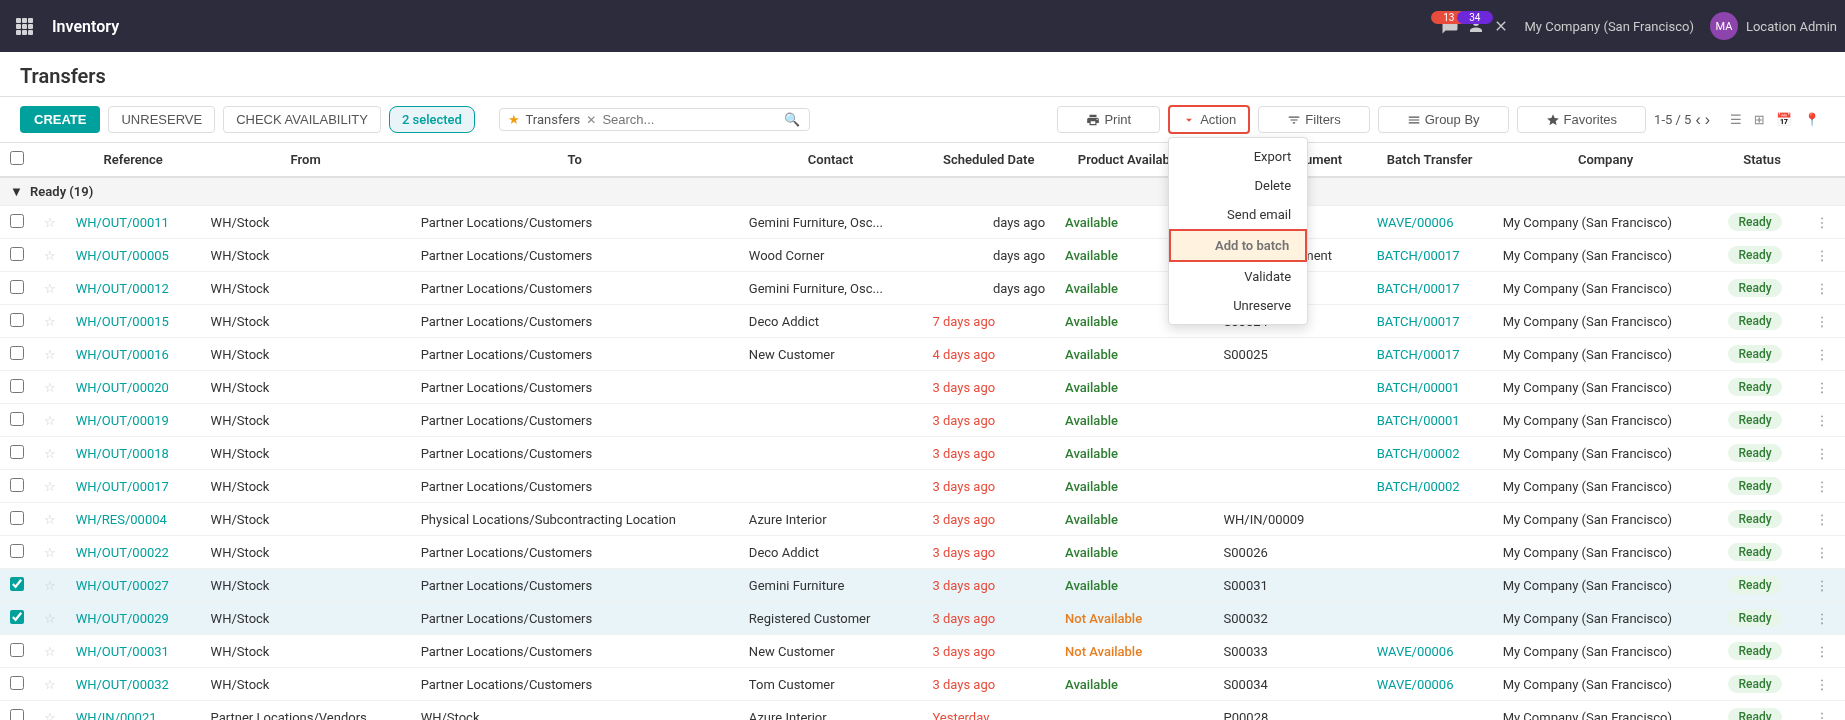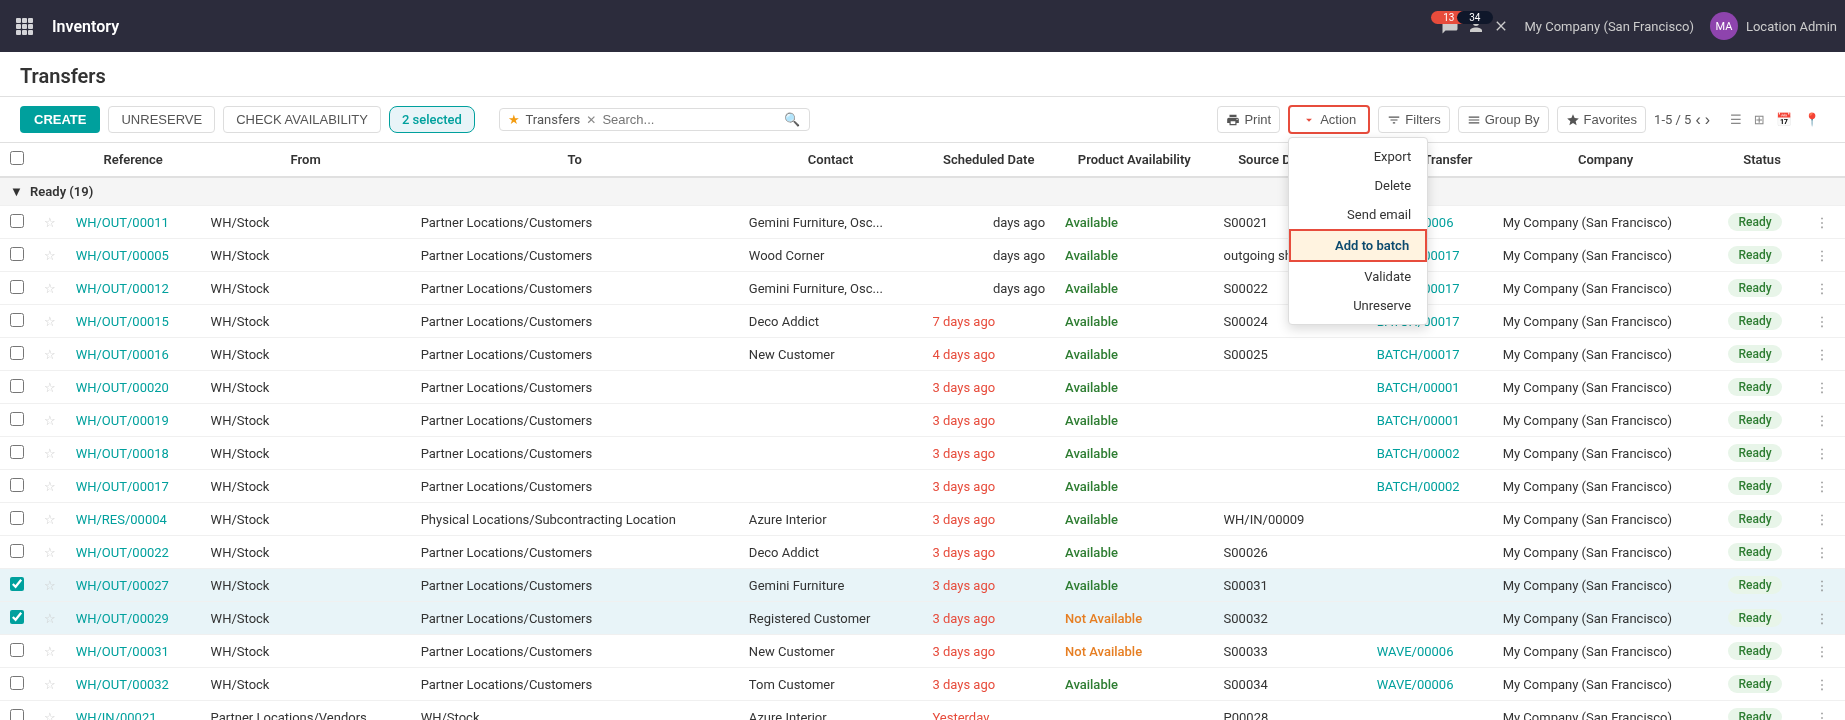--- a/index.html
+++ b/index.html
@@ -22,21 +22,21 @@
     .page-header { background: #fff; padding: 12px 20px 0; border-bottom: 1px solid #e0e0e0; }
     .page-title { font-size: 20px; font-weight: 600; color: #333; padding-bottom: 8px; }
 
     
     .toolbar { background: #fff; padding: 8px 20px; display: flex; align-items: center; gap: 8px; border-bottom: 1px solid #e0e0e0; }
     .btn-create { background: #00a09d; color: #fff; border: none; padding: 6px 14px; border-radius: 4px; cursor: pointer; font-size: 13px; font-weight: 600; }
     .btn-outline { background: #fff; color: #555; border: 1px solid #ddd; padding: 5px 12px; border-radius: 4px; cursor: pointer; font-size: 13px; }
     .btn-selected { background: #e8f4f8; color: #00a09d; border: 1px solid #00a09d; padding: 5px 12px; border-radius: 8px; cursor: pointer; font-size: 13px; font-weight: 500; }
     .toolbar-right { margin-left: auto; display: flex; align-items: center; gap: 8px; }
     .btn-action { background: #fff; color: #555; border: 2px solid #e74c3c; padding: 5px 12px; border-radius: 4px; cursor: pointer; font-size: 13px; display: flex; align-items: center; gap: 4px; }
-    .btn-icon-text { background: #fff; color: #555; border: 1px solid #ddd; padding: 5px 8px; border-radius: 4px; cursor: pointer; font-size: 13px; display: flex; align-items: center; gap: 4px; }
+    .btn-icon-text { background: #fff; color: #555; border: 1px solid #ddd; padding: 5px 28px; border-radius: 4px; cursor: pointer; font-size: 13px; display: flex; align-items: center; gap: 4px; }
     .pagination { display: flex; align-items: center; gap: 4px; font-size: 13px; color: #555; }
     .view-icons { display: flex; gap: 4px; margin-left: 8px; }
     .view-icon { color: #888; cursor: pointer; padding: 2px 4px; }
 
     
     .table-wrap { overflow-x: auto; background: #fff; }
     table { width: 100%; border-collapse: collapse; min-width: 1600px; }
     thead th { background: #fff; padding: 8px 10px; text-align: center; font-weight: 600; font-size: 13px; color: #333; border-bottom: 2px solid #e0e0e0; white-space: nowrap; }
     tbody tr { border-bottom: 1px solid #f0f0f0; }
     tbody td { padding: 7px 10px; font-size: 13px; color: #333; white-space: nowrap; }
@@ -47,21 +47,21 @@
     .avail-orange { color: #e67e22; font-weight: 500; }
     .date-red { color: #e74c3c; }
     .date-normal { color: #333; text-align: right; }
     .batch-link { color: #00a09d; cursor: pointer; }
     .checkbox-cell { width: 30px; text-align: center; }
     .star-cell { width: 24px; text-align: center; color: #ccc; cursor: pointer; }
     input[type="checkbox"] { width: 14px; height: 14px; cursor: pointer; }
     .more-icon { color: #888; cursor: pointer; }
     .dropdown-menu { position: absolute; background: #fff; border: 1px solid #ddd; border-radius: 4px; box-shadow: 0 4px 12px rgba(0,0,0,0.15); z-index: 200; min-width: 140px; padding: 4px 0; }
     .dropdown-menu .menu-item { padding: 7px 16px; cursor: pointer; font-size: 13px; color: #333; text-align: right; }
-    .dropdown-menu .menu-item.highlighted { background: #fff3e0; font-weight: 600; border: 2px solid #e74c3c; color: #0c4a6e; }
+    .dropdown-menu .menu-item.highlighted { background: #fff3e0; font-weight: 600; border: 2px solid #e74c3c; color: #737373; }
 
     
     .toolbar-action-wrap { position: relative; }
 
     .checked-row { background: #e8f4f8 !important; }
   </style>
 </head>
 <body>
 
 <nav class="top-nav">
@@ -83,21 +83,21 @@
     <div class="icon-btn">
       <svg width="18" height="18" fill="#ccc" viewBox="0 0 24 24">
           <path d="M20 2H4c-1.1 0-2 .9-2 2v18l4-4h14c1.1 0 2-.9 2-2V4c0-1.1-.9-2-2-2z"></path>
         </svg>
       <span class="badge">13</span>
     </div>
     <div class="icon-btn">
       <svg width="18" height="18" fill="#ccc" viewBox="0 0 24 24">
           <path d="M12 4a4 4 0 100 8 4 4 0 000-8zm0 10c-4.42 0-8 1.79-8 4v2h16v-2c0-2.21-3.58-4-8-4z"></path>
         </svg>
-      <span class="badge" style="background:#0f172a">34</span>
+      <span class="badge" style="background:#6d28d9">34</span>
     </div>
     <div class="icon-btn">
       <svg width="16" height="16" fill="#ccc" viewBox="0 0 24 24">
           <path d="M19 6.41L17.59 5 12 10.59 6.41 5 5 6.41 10.59 12 5 17.59 6.41 19 12 13.41 17.59 19 19 17.59 13.41 12z"></path>
         </svg>
     </div>
     <span class="company-name">My Company (San Francisco)</span>
     <div class="avatar">MA</div>
     <span class="user-name">Location Admin</span>
   </div>

